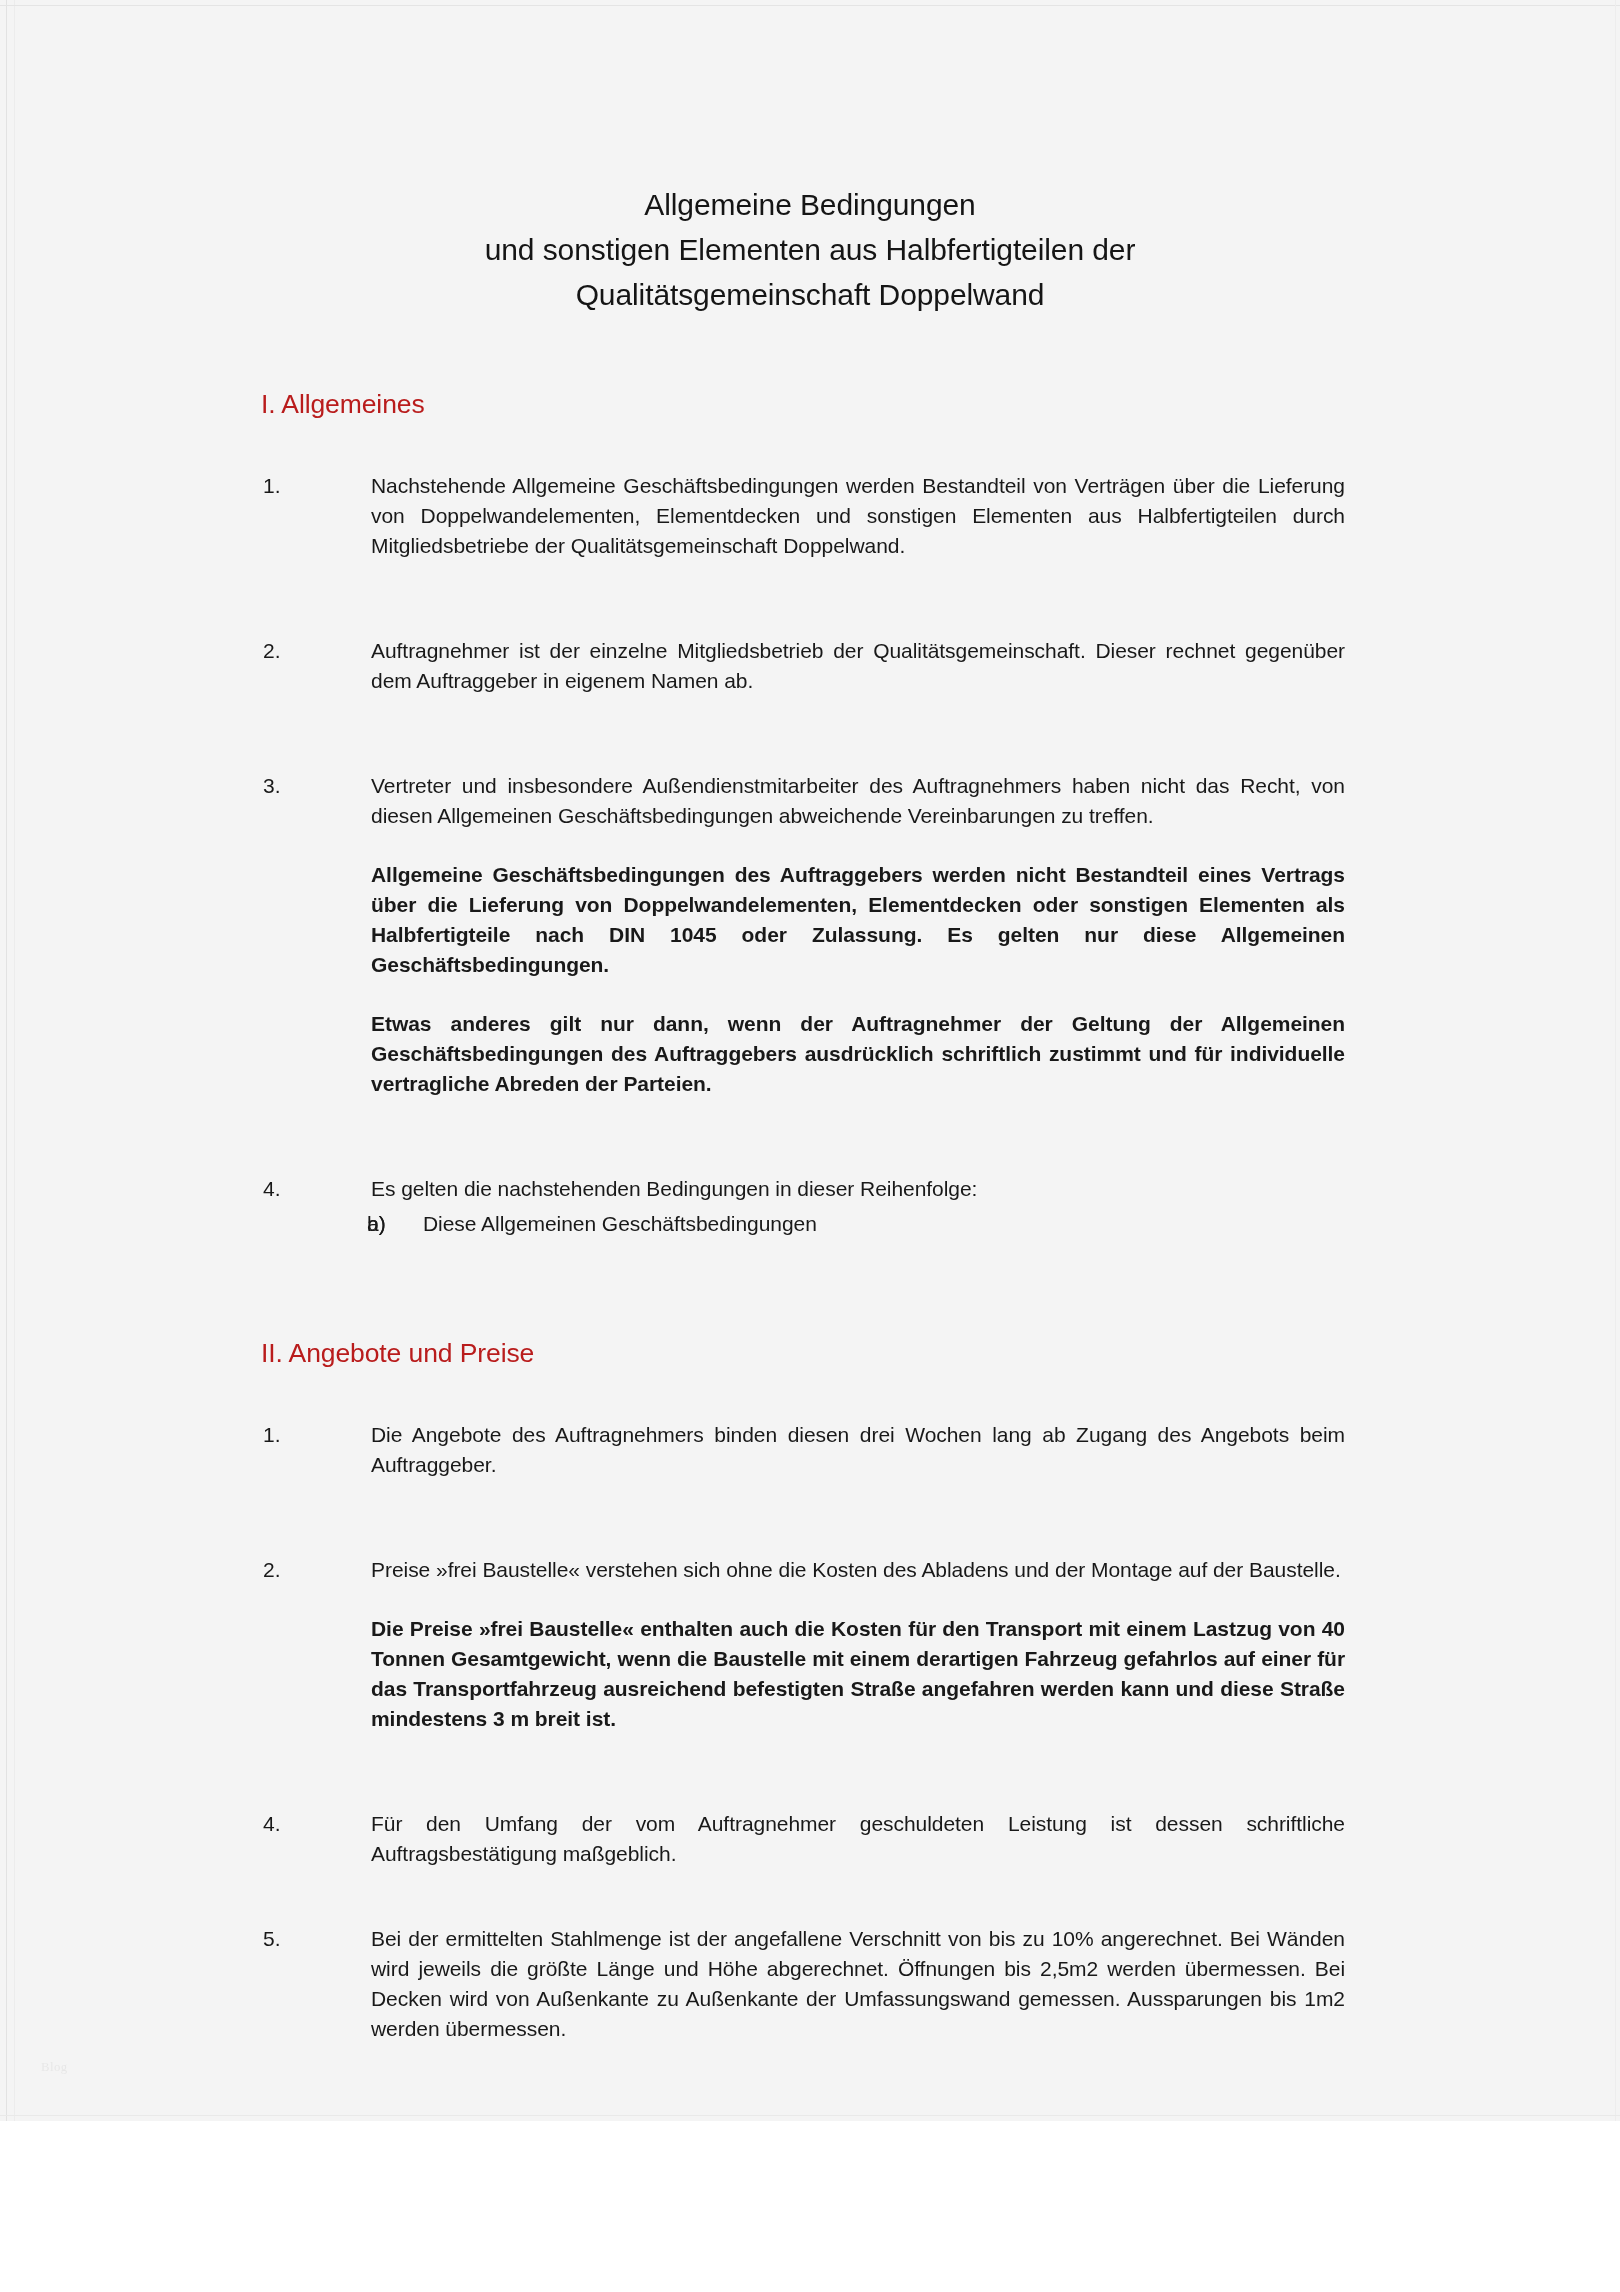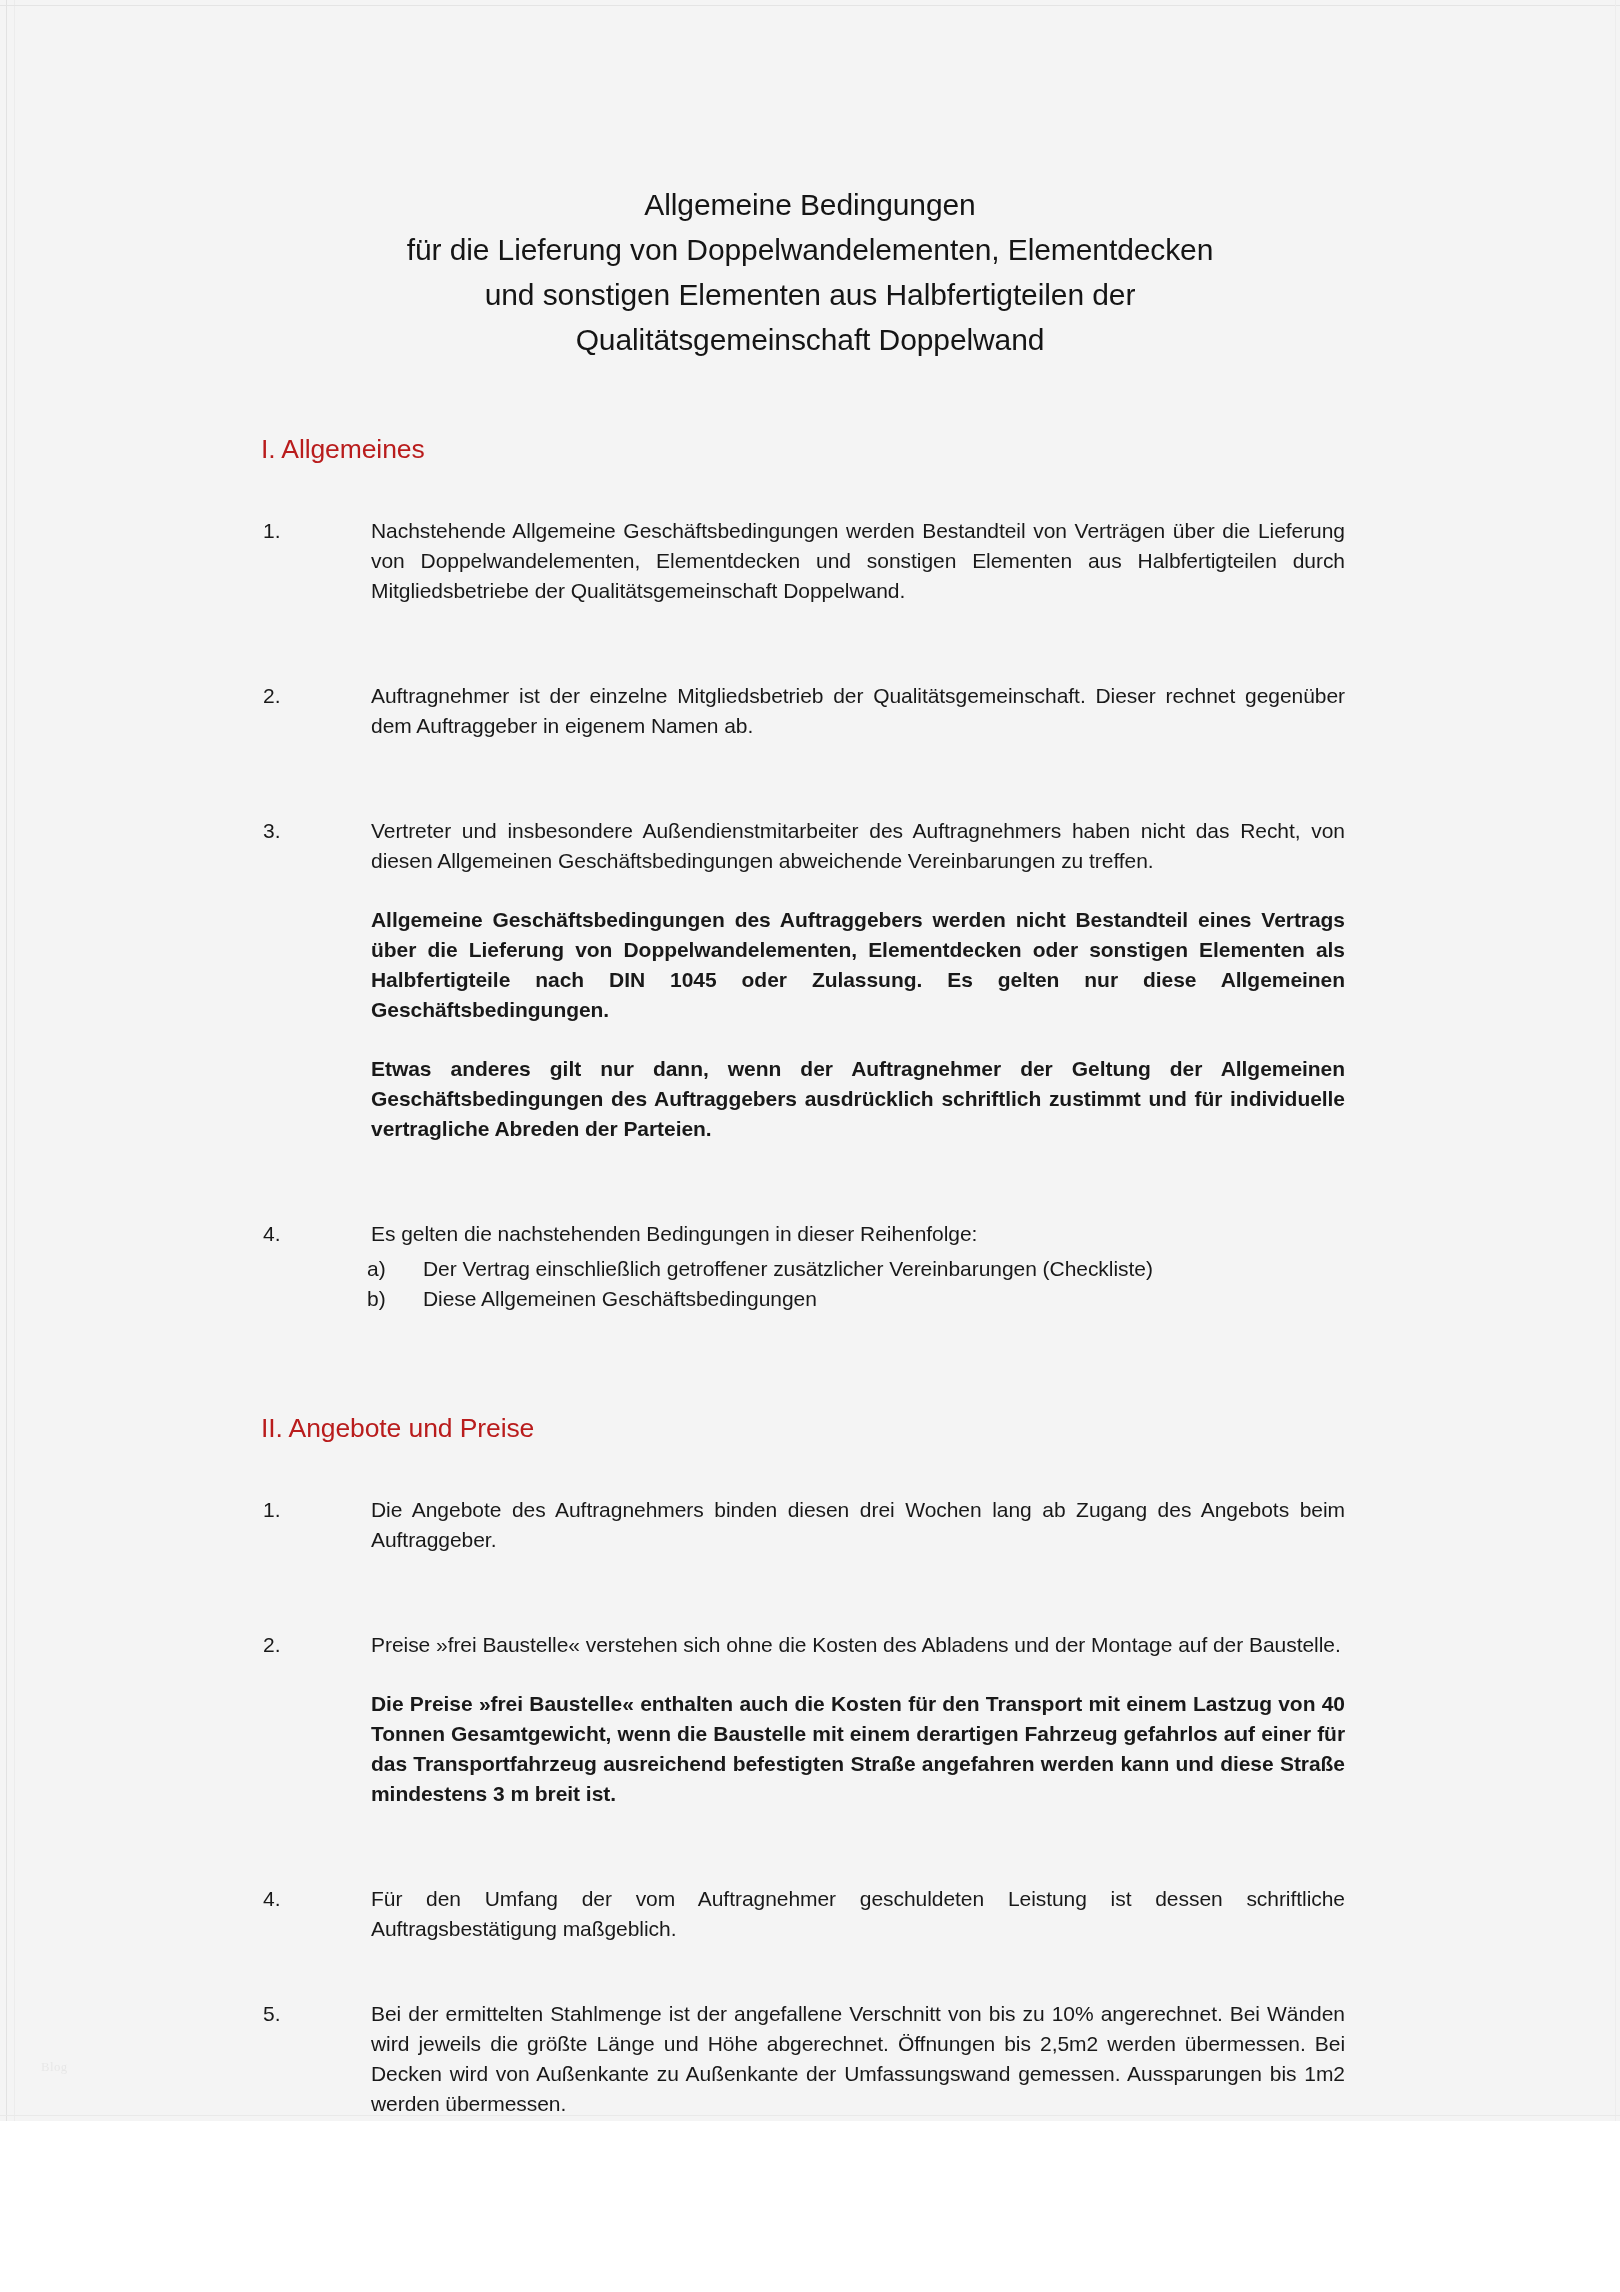--- a/index.html
+++ b/index.html
@@ -173,21 +173,20 @@
   <div class="page-edge-left"></div>
   <div class="page-edge-left2"></div>
   <div class="page-edge-top"></div>
   <div class="page-edge-right"></div>
   <div class="page-edge-bottom"></div>
 
   <div class="content">
 
     <h1 class="doc-title">
       <span class="tline">Allgemeine Bedingungen</span>
-      <span class="tline">für die Lieferung von Doppelwandelementen, Elementdecken</span>
       <span class="tline">und sonstigen Elementen aus Halbfertigteilen der</span>
       <span class="tline">Qualitätsgemeinschaft Doppelwand</span>
     </h1>
 
     <h2 class="section-heading sec-1">I. Allgemeines</h2>
 
     <div class="item-gap-lg"></div>
 
     <div class="item">
       <span class="item-num">1.</span>
@@ -212,21 +211,20 @@
 
     <div class="item-gap-xl"></div>
 
     <div class="item">
       <span class="item-num">4.</span>
       <p class="para">Es gelten die nachstehenden Bedingungen in dieser Reihenfolge:</p>
     </div>
     <ul class="sublist">
       <li>
         <span class="sub-marker">a)</span>
-        <span>Der Vertrag einschließlich getroffener zusätzlicher Vereinbarungen (Checkliste)</span>
       </li>
       <li>
         <span class="sub-marker">b)</span>
         <span>Diese Allgemeinen Geschäftsbedingungen</span>
       </li>
     </ul>
 
     <h2 class="section-heading sec-2">II. Angebote und Preise</h2>
 
     <div class="item-gap-lg"></div>

